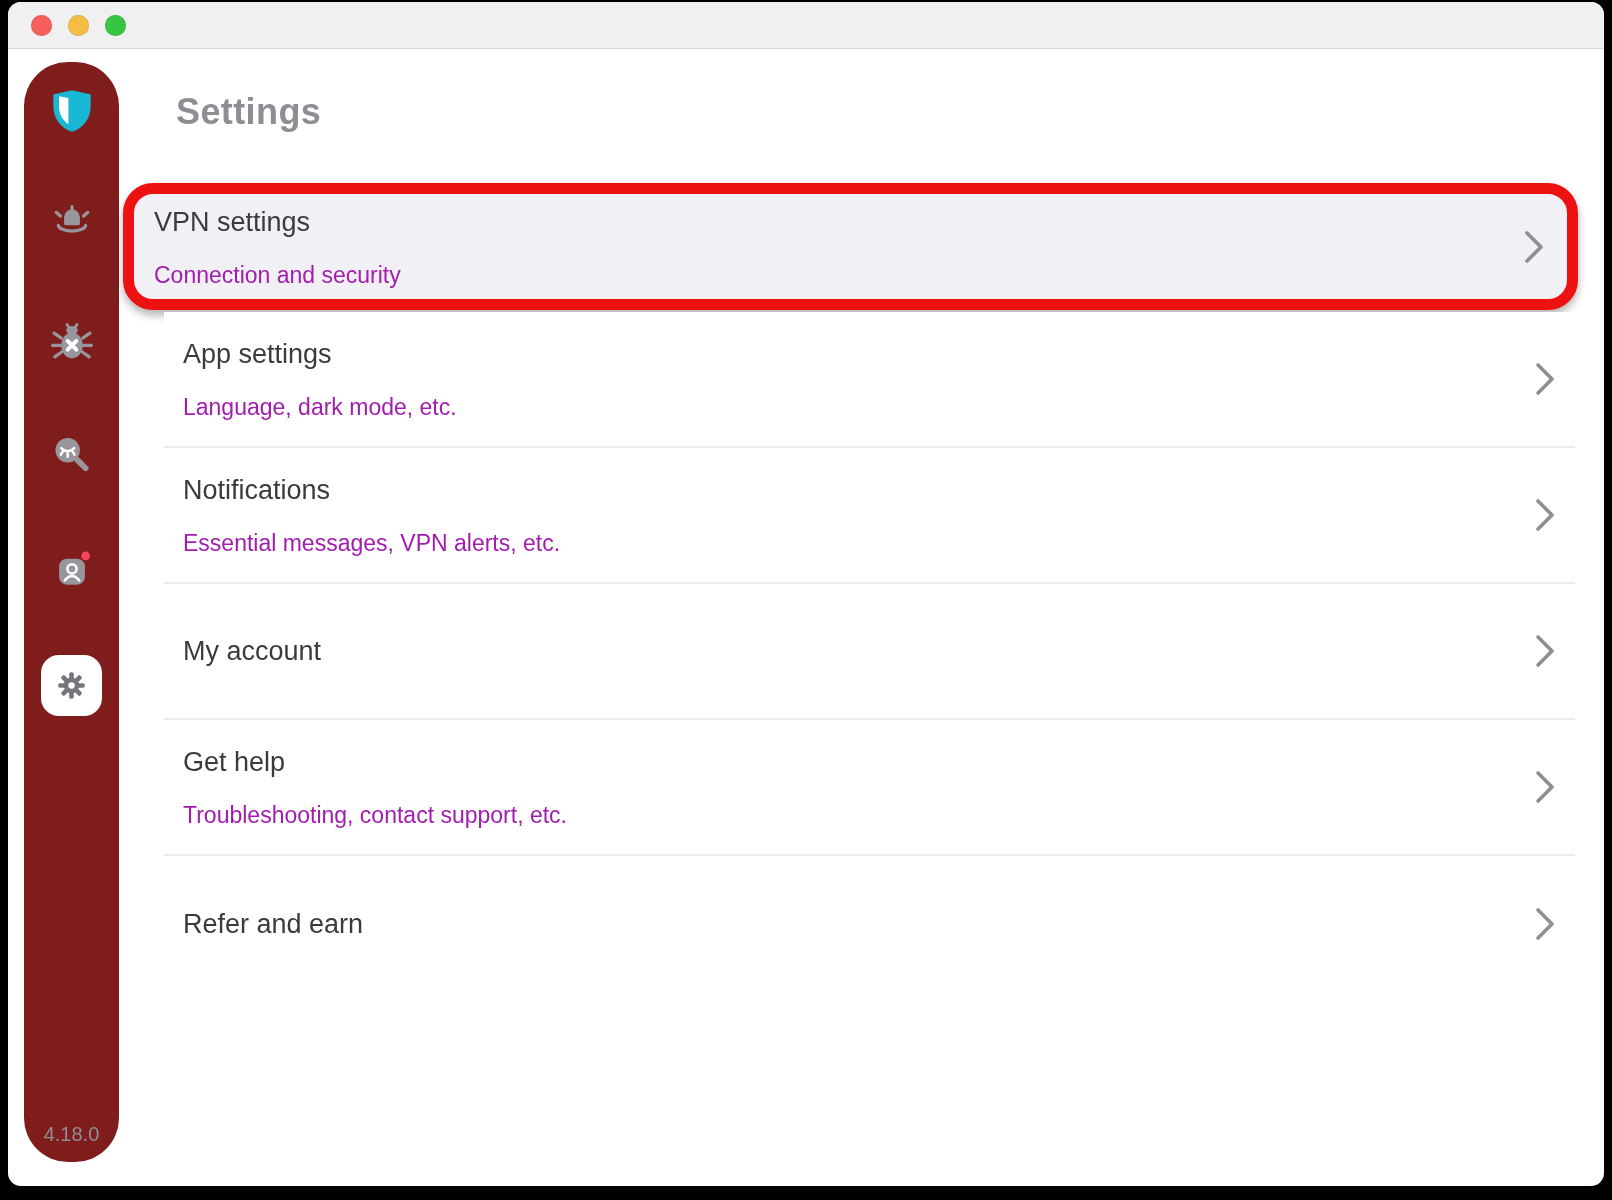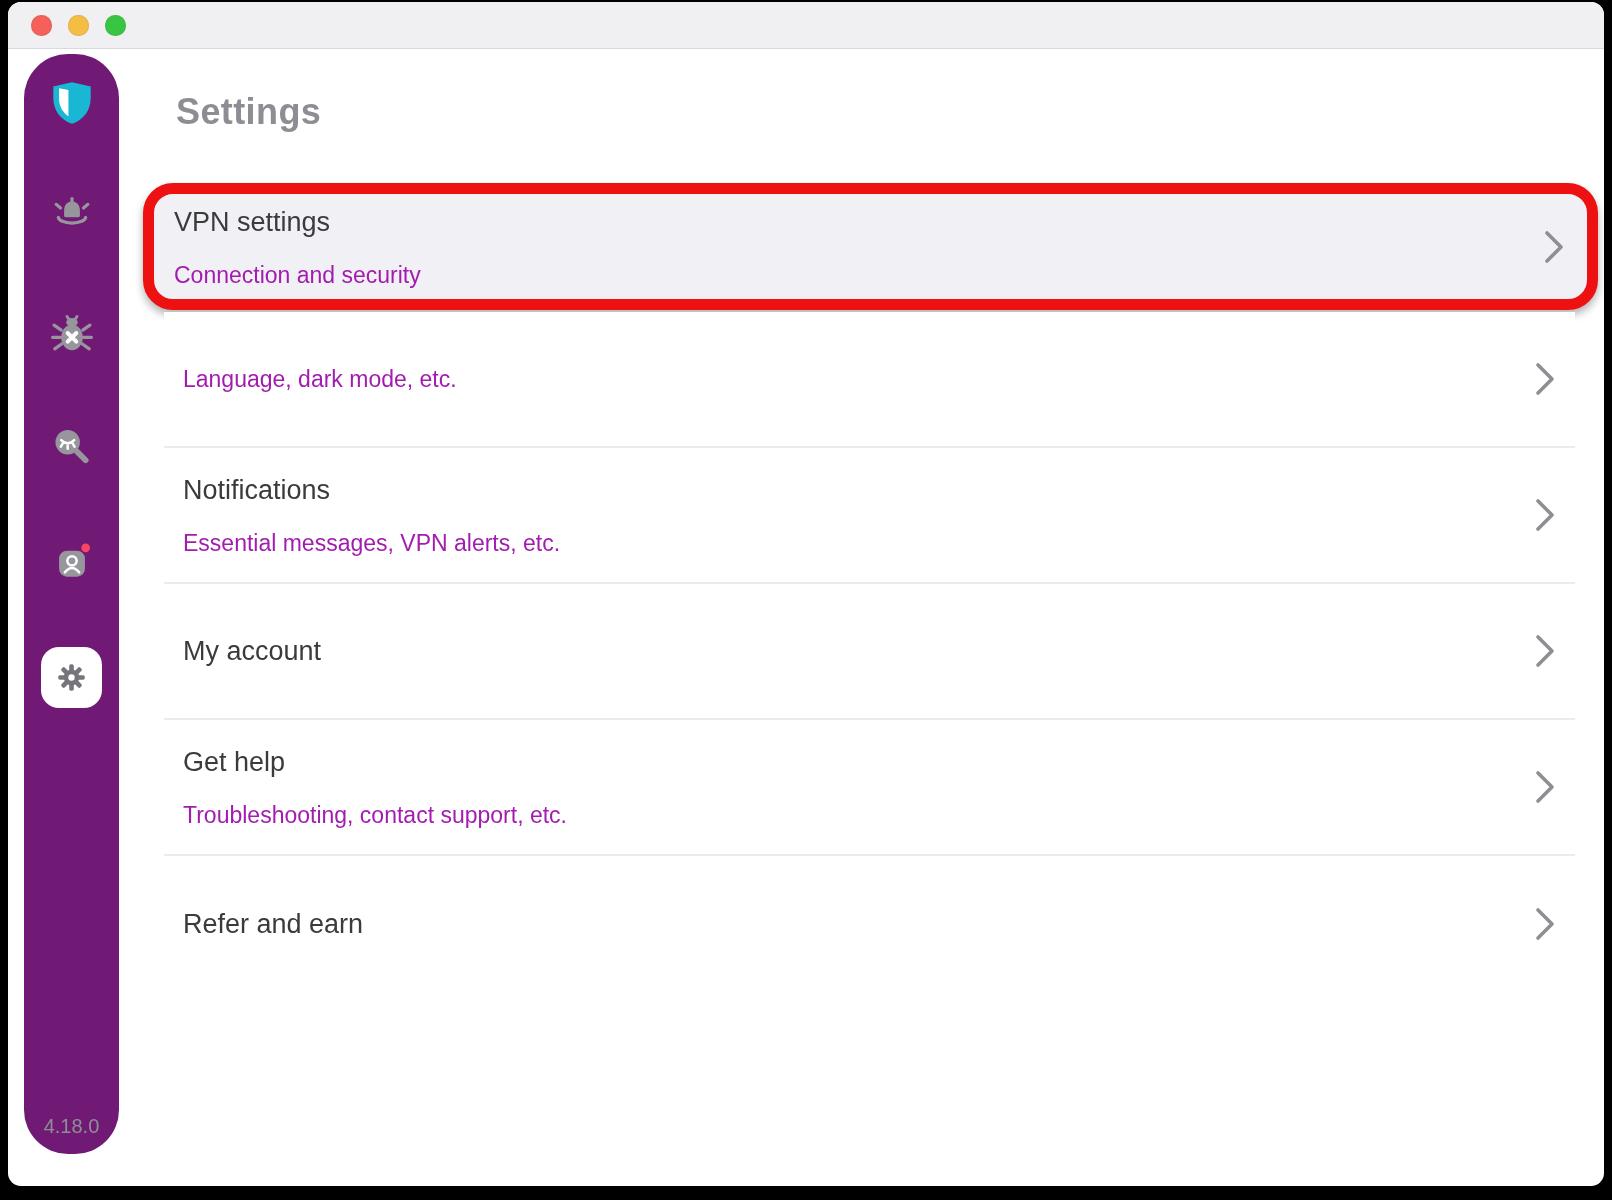--- a/index.html
+++ b/index.html
@@ -19,22 +19,22 @@
   .titlebar {
     height:46px; background:#f0eff1; border-bottom:1px solid #d9d8da;
     display:flex; align-items:center; padding-left:23px; gap:16px;
   }
   .tl { width:21px; height:21px; border-radius:50%; box-shadow:inset 0 0 1px rgba(0,0,0,.35); cursor:pointer; }
   .tl.red    { background:var(--traffic-close,#f5605a); }
   .tl.yellow { background:var(--traffic-min,#f4bd44); }
   .tl.green  { background:var(--traffic-zoom,#38c541); }
   
   .sidebar {
-    position:absolute; left:16px; top:52px; width:95px; height:1100px;
-    background:#701a75; border-radius:44px;
+    position:absolute; left:16px; top:60px; width:95px; height:1100px;
+    background:#7f1d1d; border-radius:44px;
     display:flex; flex-direction:column; align-items:center;
     padding-top:26px; box-sizing:border-box; gap:69px;
   }
   .side-item {
     width:46px; height:46px; flex:none;
     display:flex; align-items:center; justify-content:center;
     cursor:pointer; position:relative;
   }
   .side-item svg { width:46px; height:46px; display:block; }
   .side-item.active {
@@ -53,21 +53,21 @@
     font-size:20px; color:#8e8e93;
   }
   
   .page-title {
     position:absolute; left:168px; top:90px; margin:0;
     font-size:36px; line-height:40px; font-weight:700;
     color:#8e8d93; letter-spacing:.4px;
   }
   
   .annotation {
-    position:absolute; left:135px; top:181px; width:1455px; height:127px;
+    position:absolute; left:115px; top:181px; width:1455px; height:127px;
     box-sizing:border-box;
     border:11px solid var(--annotation-red,#ed1111);
     border-radius:30px;
     background:var(--highlight-row-bg,#f1f0f5);
     box-shadow:0 5px 8px rgba(0,0,0,.3);
   }
   .hl-row {
     width:100%; height:100%; box-sizing:border-box;
     display:flex; align-items:center; justify-content:space-between;
     padding:0 23px 0 20px; cursor:pointer; border-radius:18px;
@@ -184,20 +184,21 @@
       </div>
       <svg class="chevron" viewBox="0 0 20 34">
         <path d="M3 3 L17 17 L3 31"></path>
       </svg>
     </div>
   </div>
 
   <div class="rows" id="rows">
     <div class="row">
       <div class="row-text">
+        <div class="row-title">App settings</div>
         <div class="row-sub">Language, dark mode, etc.</div>
       </div>
       <svg class="chevron" viewBox="0 0 20 34">
         <path d="M3 3 L17 17 L3 31"></path>
       </svg>
     </div>
 
     <div class="row">
       <div class="row-text">
         <div class="row-title">Notifications</div>

